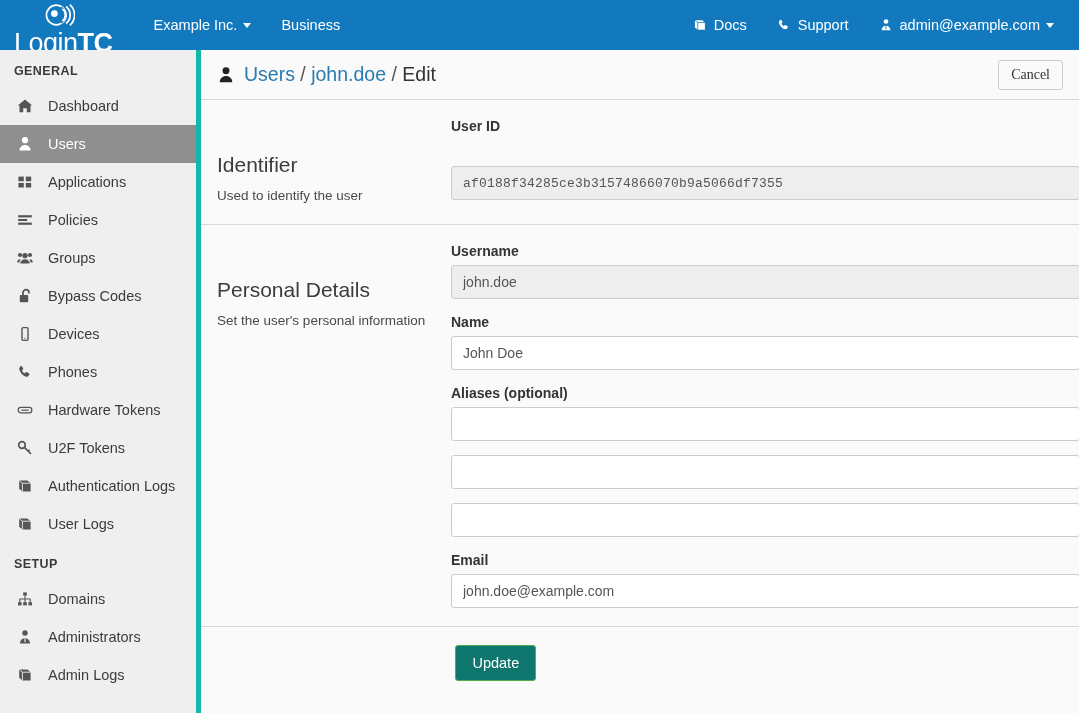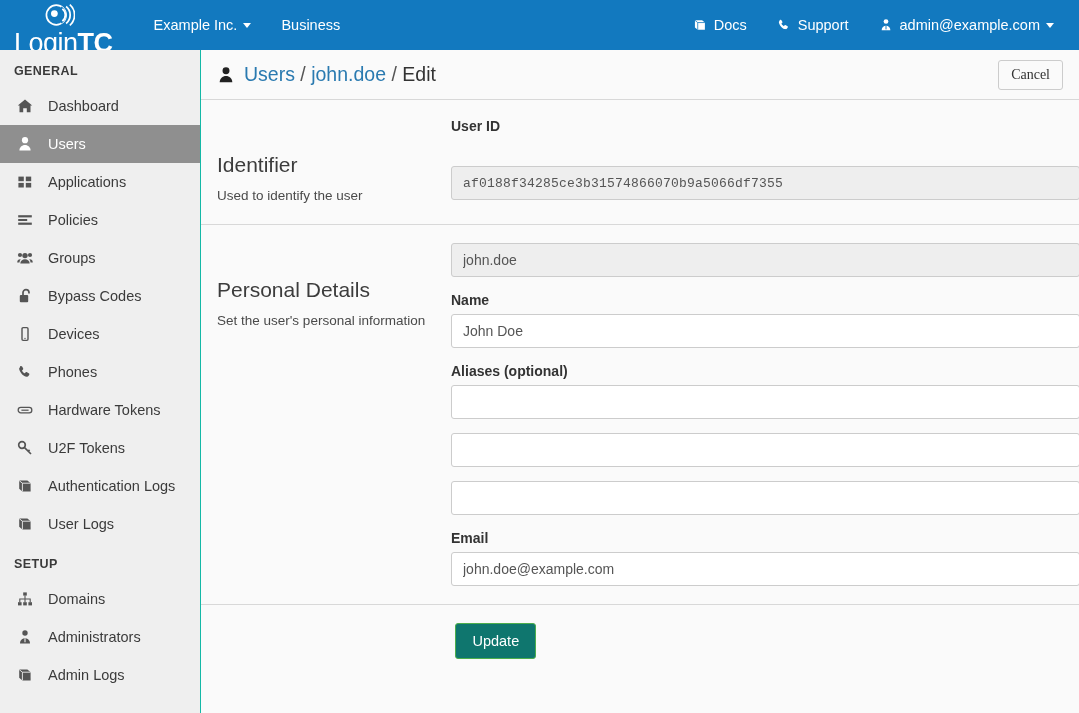--- a/index.html
+++ b/index.html
@@ -46,21 +46,21 @@
     border-top: 5px solid #fff;
     margin-left: 6px; vertical-align: middle;
   }
   .nav-ico { margin-right: 7px; display: inline-flex; align-items: center; }
 
   
   .sidebar {
     position: absolute; top: 50px; left: 0;
     width: 201px; height: 663px;
     background: #efefef;
-    border-right: 1px solid #14b8a6;
+    border-right: 5px solid #14b8a6;
     overflow: hidden;
   }
   .side-head {
     font-size: 12.5px; font-weight: bold; color: #3a3a3a;
     letter-spacing: 0.4px;
     padding: 14px 0 9px 14px;
   }
   .side-item {
     display: flex; align-items: center;
     height: 38px; padding-left: 17px;
@@ -387,20 +387,21 @@
   </div>
 
   <div class="section">
     <div class="sec-left">
       <div class="sec-title">Personal Details</div>
       <div class="sec-desc">Set the user's personal information</div>
     </div>
     <div class="sec-right">
 
       <div class="field">
+        <label class="flabel">Username</label>
         <input class="fcontrol readonly" type="text" readonly="" value="john.doe" style="">
       </div>
 
       <div class="field">
         <label class="flabel">Name</label>
         <input class="fcontrol" type="text" value="John Doe" style="">
       </div>
 
       <div class="field">
         <label class="flabel">Aliases (optional)</label>

